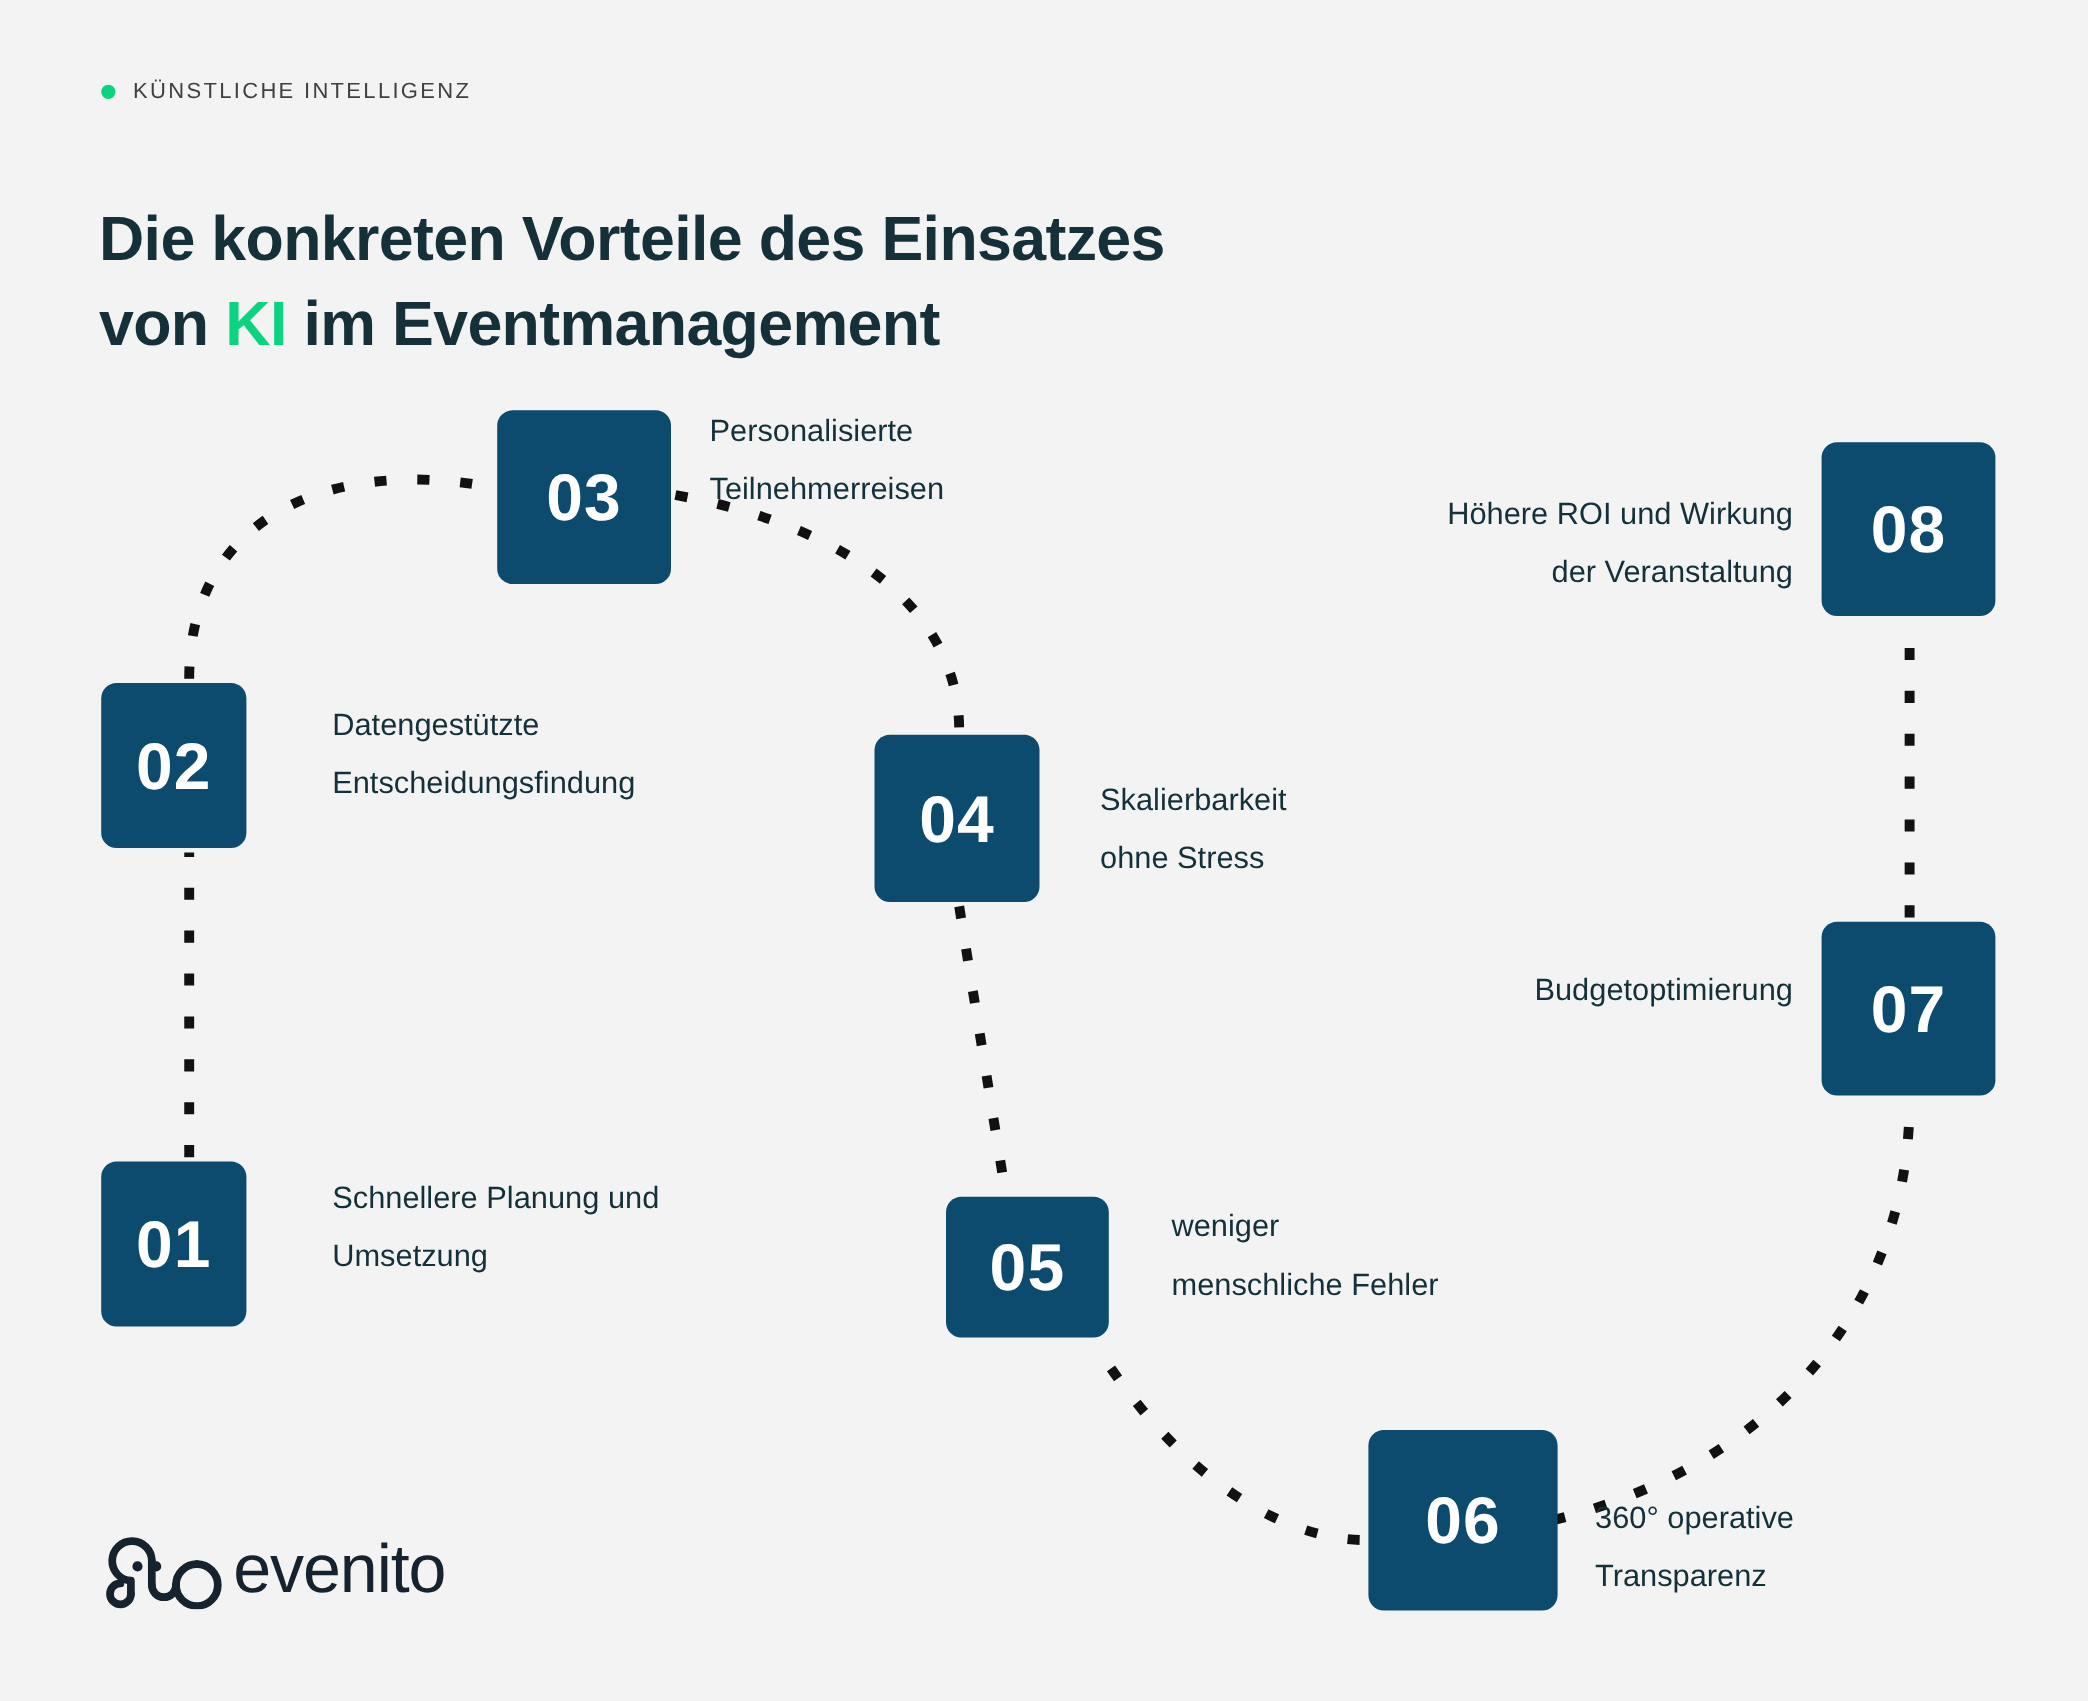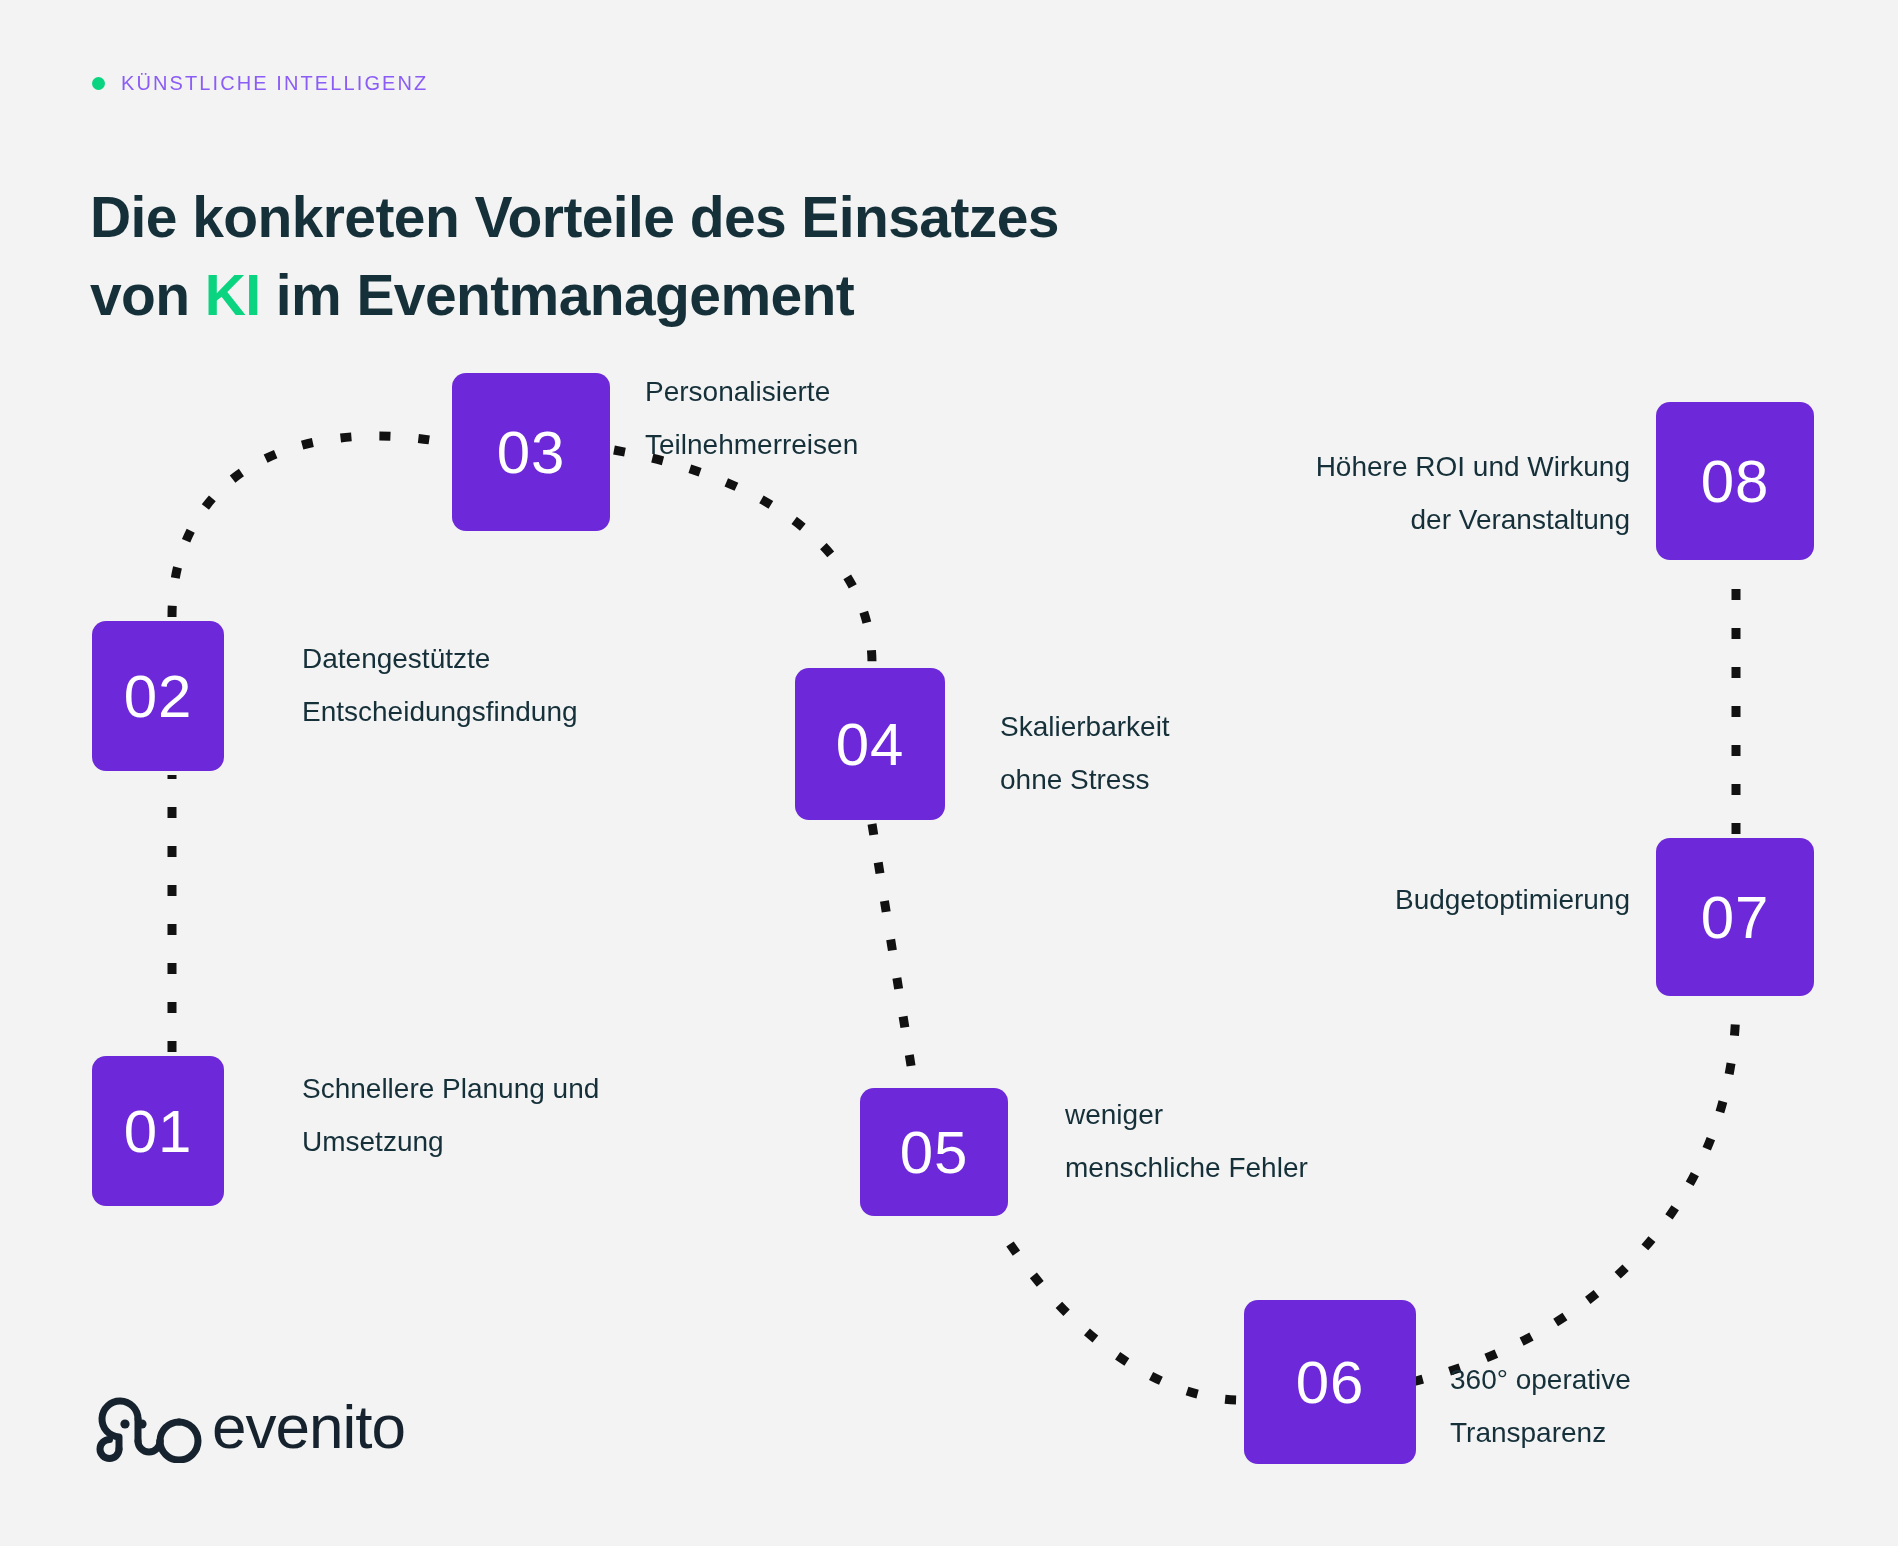--- a/index.html
+++ b/index.html
@@ -28,21 +28,21 @@
   .eyebrow-dot {
     width: 13px;
     height: 13px;
     border-radius: 50%;
     background: #0ad47f;
     flex: none;
   }
   .eyebrow-text {
     font-size: 20px;
     letter-spacing: 2.1px;
-    color: #8b5cf6;
+    color: #404040;
     font-weight: 400;
     white-space: nowrap;
   }
   .headline {
     position: absolute;
     left: 90px;
     top: 140px;
     font-size: 57px;
     line-height: 78px;
     font-weight: 700;
@@ -56,28 +56,28 @@
   #flow-svg {
     position: absolute;
     left: 0;
     top: 0;
     width: 1898px;
     height: 1546px;
     pointer-events: none;
   }
   .node {
     position: absolute;
-    background: #6d28d9;
+    background: #0c4a6e;
     border-radius: 14px;
     display: flex;
     align-items: center;
     justify-content: center;
     color: #ffffff;
     font-size: 60px;
-    font-weight: 400;
+    font-weight: 700;
     letter-spacing: 1px;
   }
   .node-label {
     position: absolute;
     font-size: 28px;
     line-height: 53px;
     color: #16303a;
     font-weight: 400;
     white-space: pre-line;
   }

